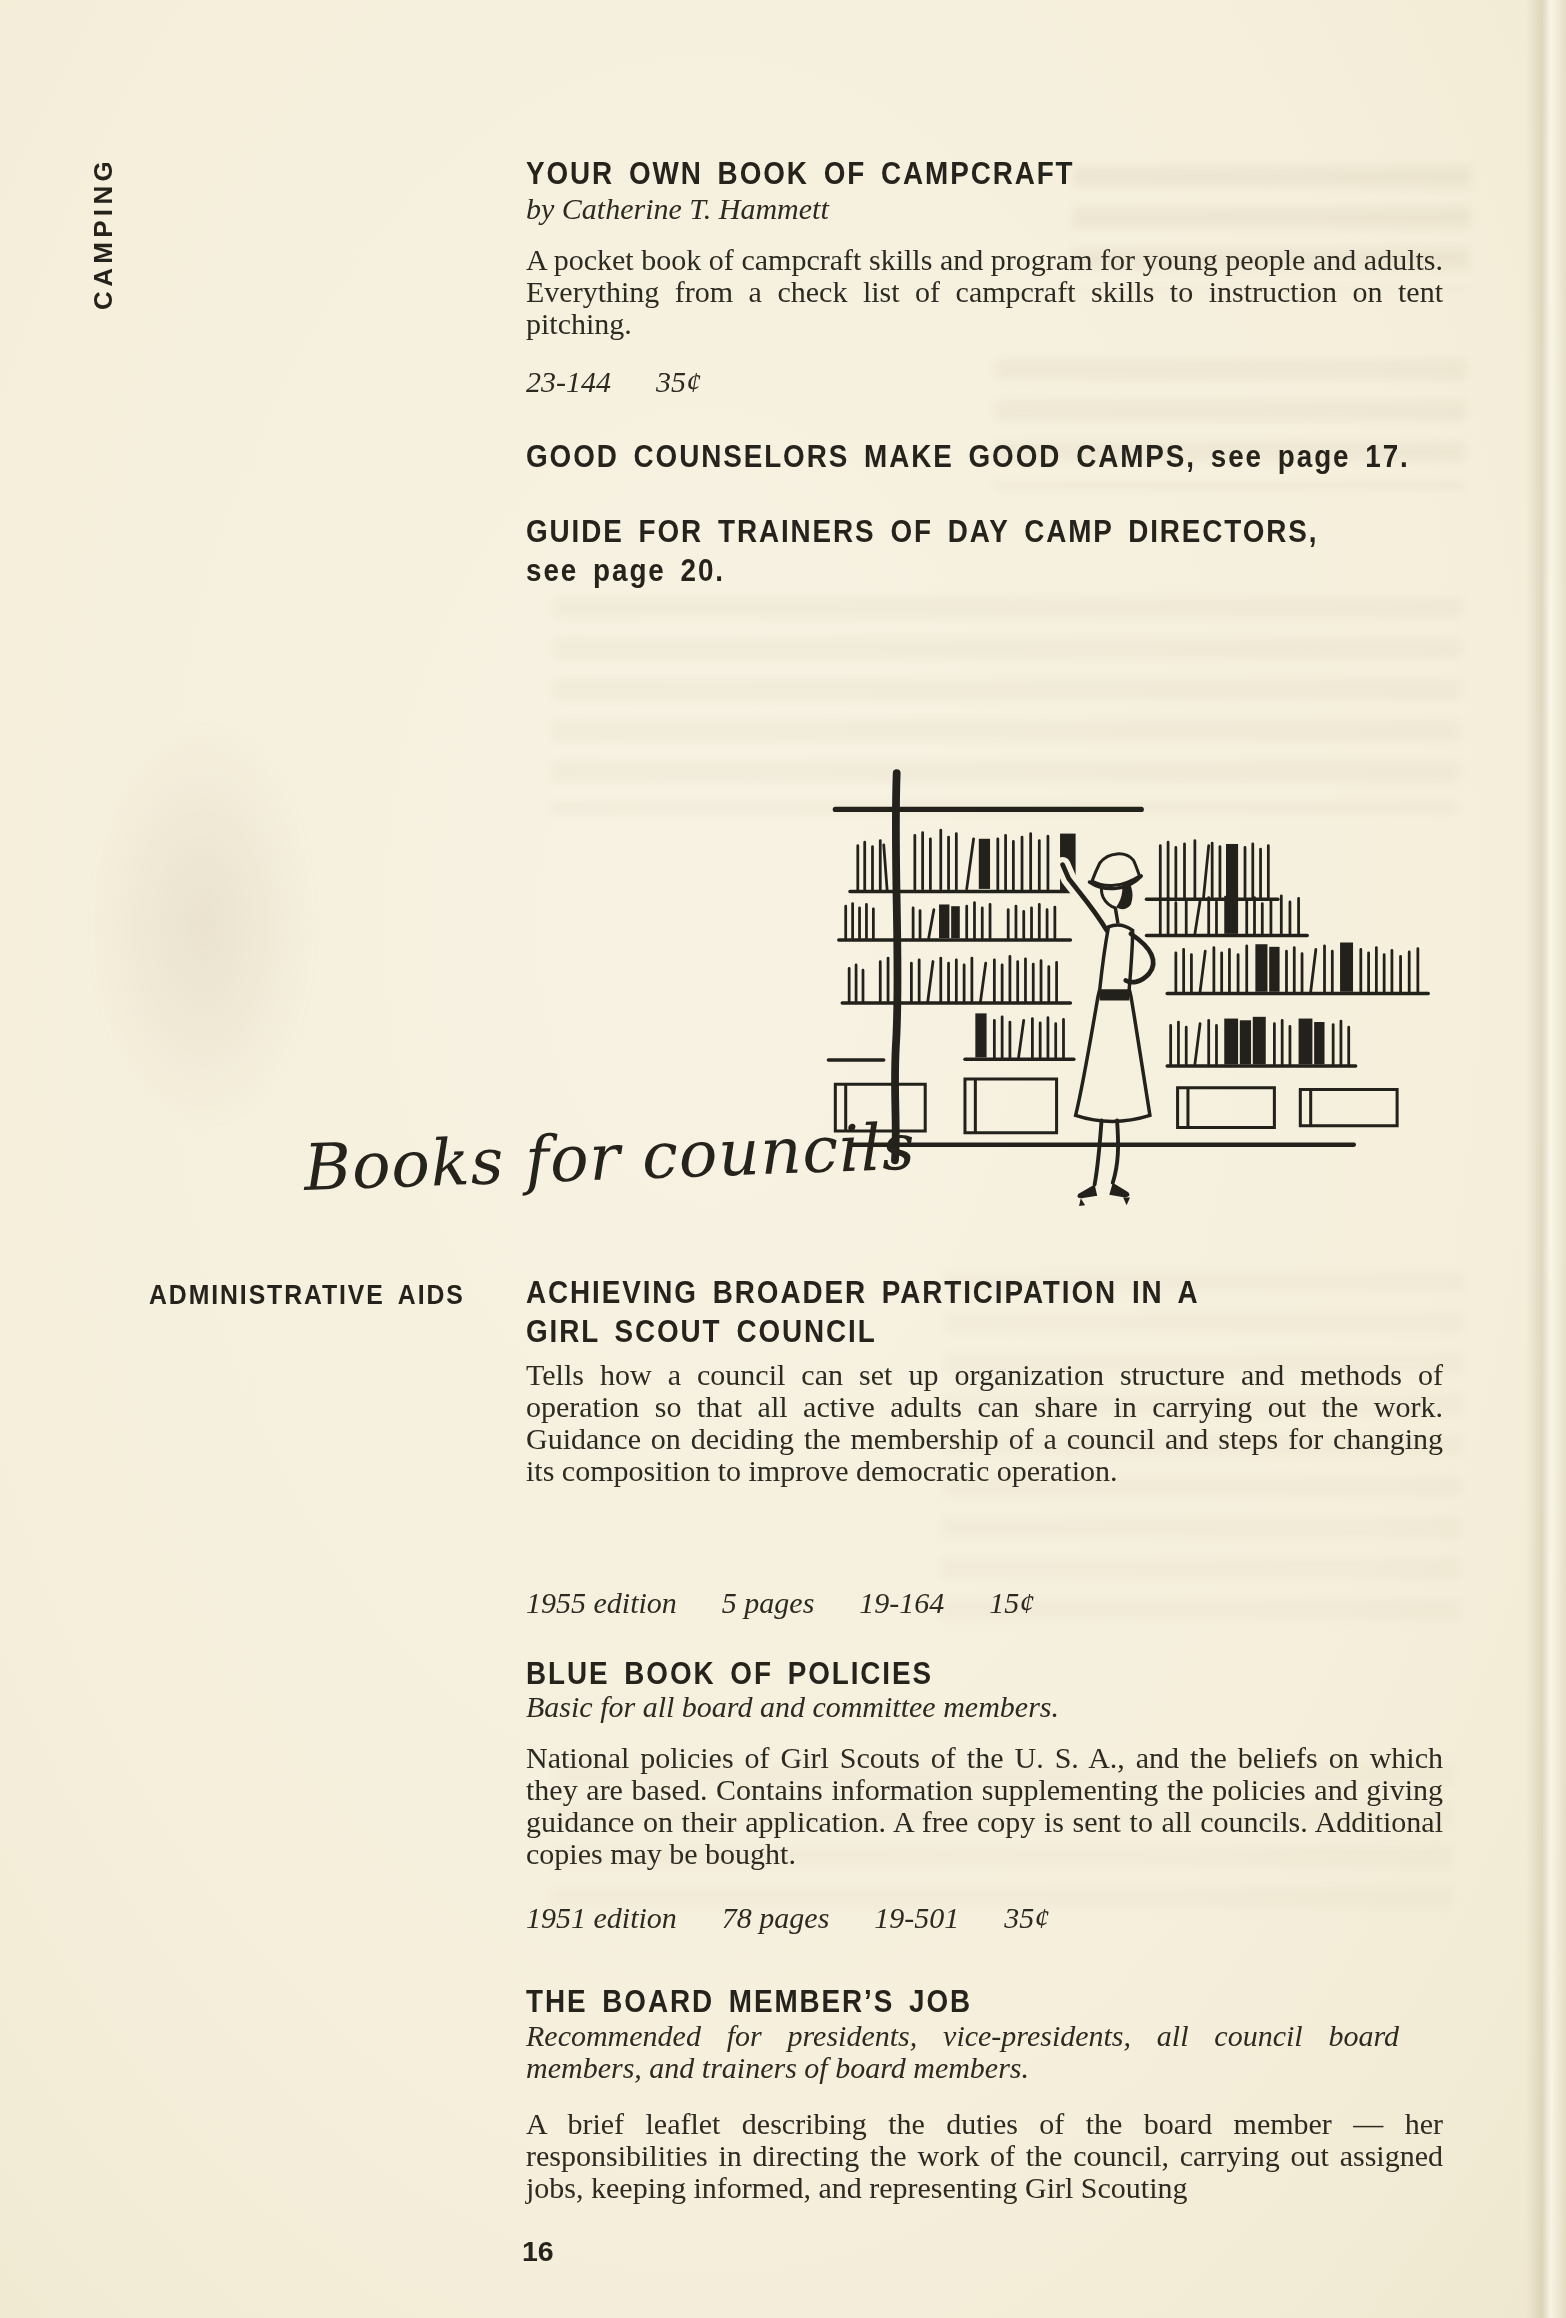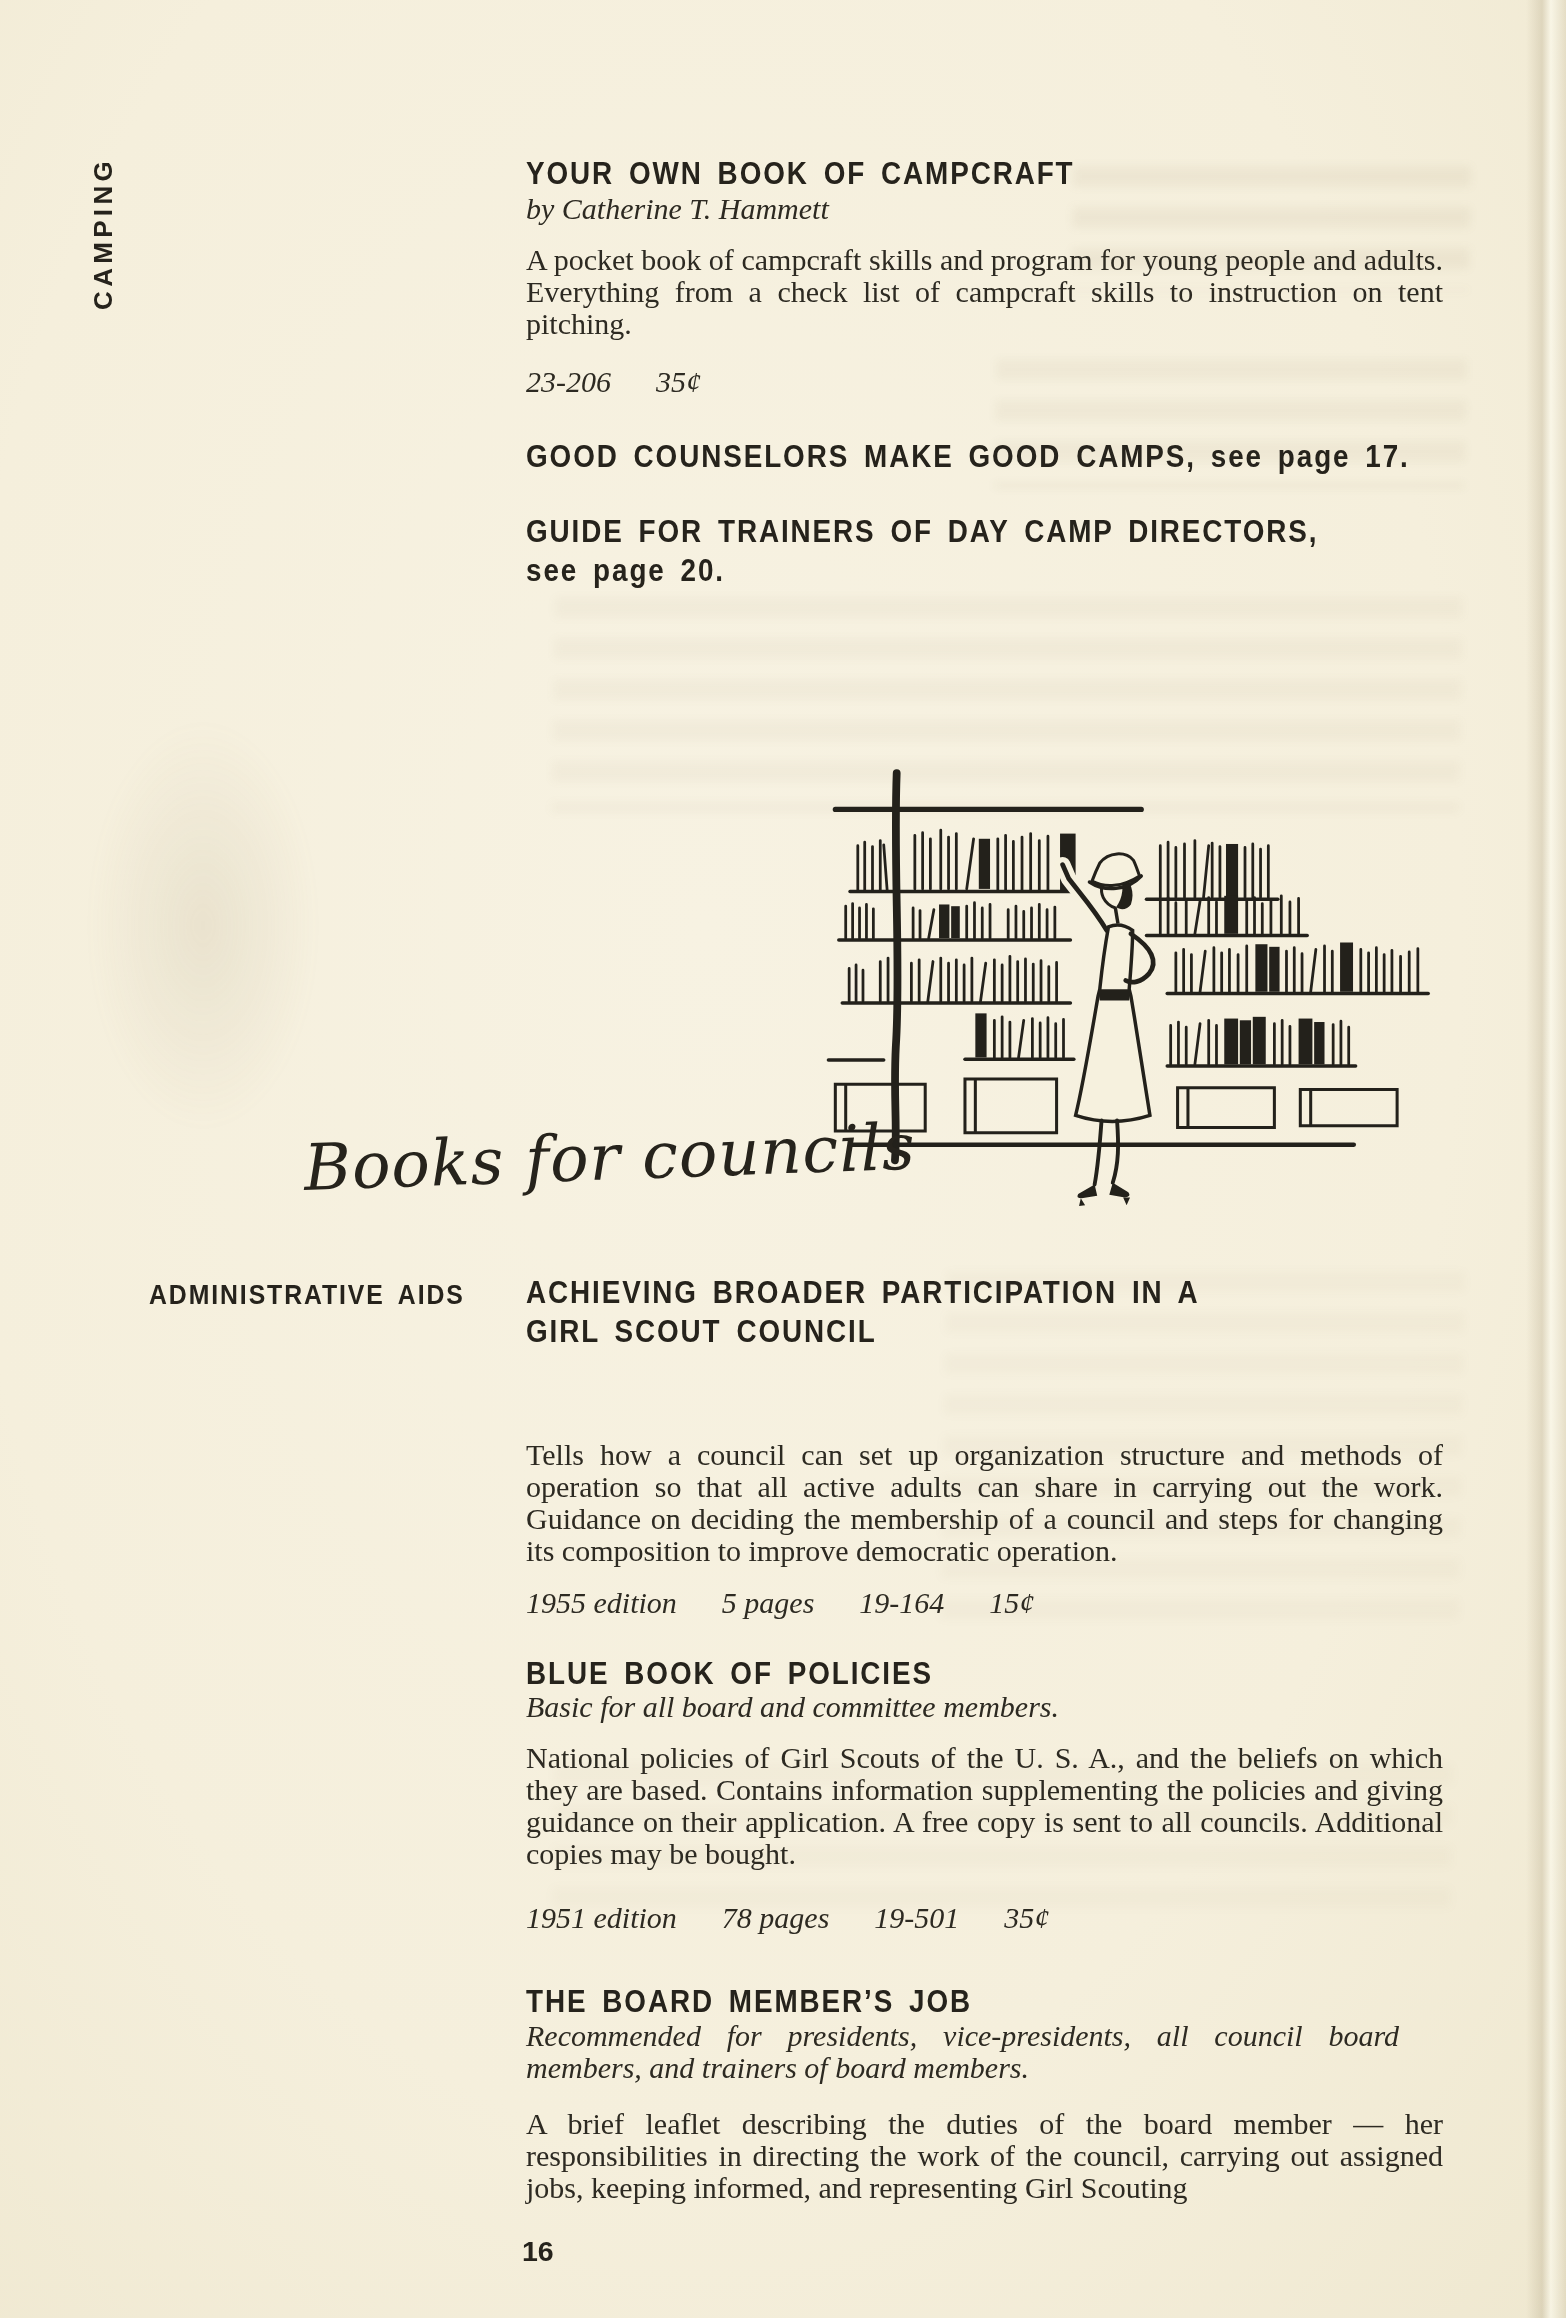--- a/index.html
+++ b/index.html
@@ -53,21 +53,21 @@
   <div class="ghost g3"></div>
   <div class="ghost g4"></div>
   <div class="ghost g5"></div>
 
   <div class="camping">CAMPING</div>
 
   <div class="h" style="left:526px;top:154px;">YOUR OWN BOOK OF CAMPCRAFT</div>
   <div class="t it" style="left:526px;top:192px;">by Catherine T. Hammett</div>
   <div class="t just" style="left:526px;top:244px;">A pocket book of campcraft skills and program for young people and adults. Everything from a check list of campcraft skills to instruction on tent pitching.</div>
   <div class="t meta" style="left:526px;top:365px;">
-    <span>23-206</span>
+    <span>23-144</span>
     <span>35¢</span>
   </div>
 
   <div class="h" style="left:526px;top:437px;">GOOD COUNSELORS MAKE GOOD CAMPS, see page 17.</div>
   <div class="h" style="left:526px;top:512px;">
     <span class="ln">GUIDE FOR TRAINERS OF DAY CAMP DIRECTORS,</span>
     <span class="ln">see page 20.</span>
   </div>
 
   <svg class="illo" viewBox="0 0 880 560">
@@ -135,21 +135,21 @@
   </svg>
 
   <div class="script">Books for councils</div>
 
   <div class="h hsm" style="left:149px;top:1275px;">ADMINISTRATIVE AIDS</div>
 
   <div class="h" style="left:526px;top:1273px;">
     <span class="ln">ACHIEVING BROADER PARTICIPATION IN A</span>
     <span class="ln">GIRL SCOUT COUNCIL</span>
   </div>
-  <div class="t just" style="left:526px;top:1439px;">Tells how a council can set up organization structure and methods of operation so that all active adults can share in carrying out the work. Guidance on deciding the membership of a council and steps for changing its composition to improve democratic operation.</div>
+  <div class="t just" style="left:526px;top:1359px;">Tells how a council can set up organization structure and methods of operation so that all active adults can share in carrying out the work. Guidance on deciding the membership of a council and steps for changing its composition to improve democratic operation.</div>
   <div class="t meta" style="left:526px;top:1586px;">
     <span>1955 edition</span>
     <span>5 pages</span>
     <span>19-164</span>
     <span>15¢</span>
   </div>
 
   <div class="h" style="left:526px;top:1654px;">BLUE BOOK OF POLICIES</div>
   <div class="t it" style="left:526px;top:1690px;">Basic for all board and committee members.</div>
   <div class="t just" style="left:526px;top:1742px;">National policies of Girl Scouts of the U. S. A., and the beliefs on which they are based. Contains information supplementing the policies and giving guidance on their application. A free copy is sent to all councils. Additional copies may be bought.</div>

